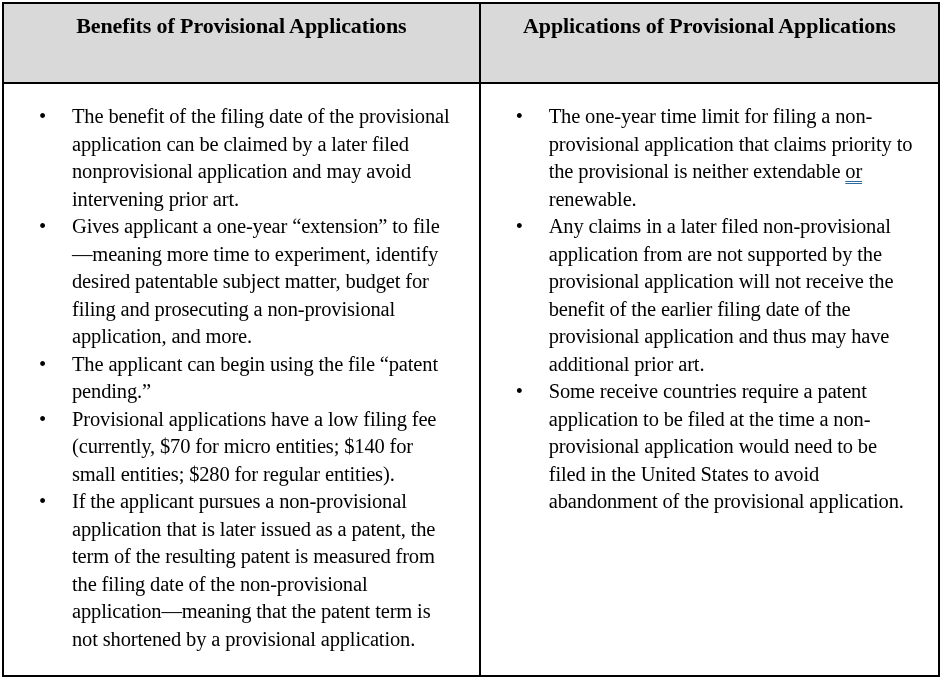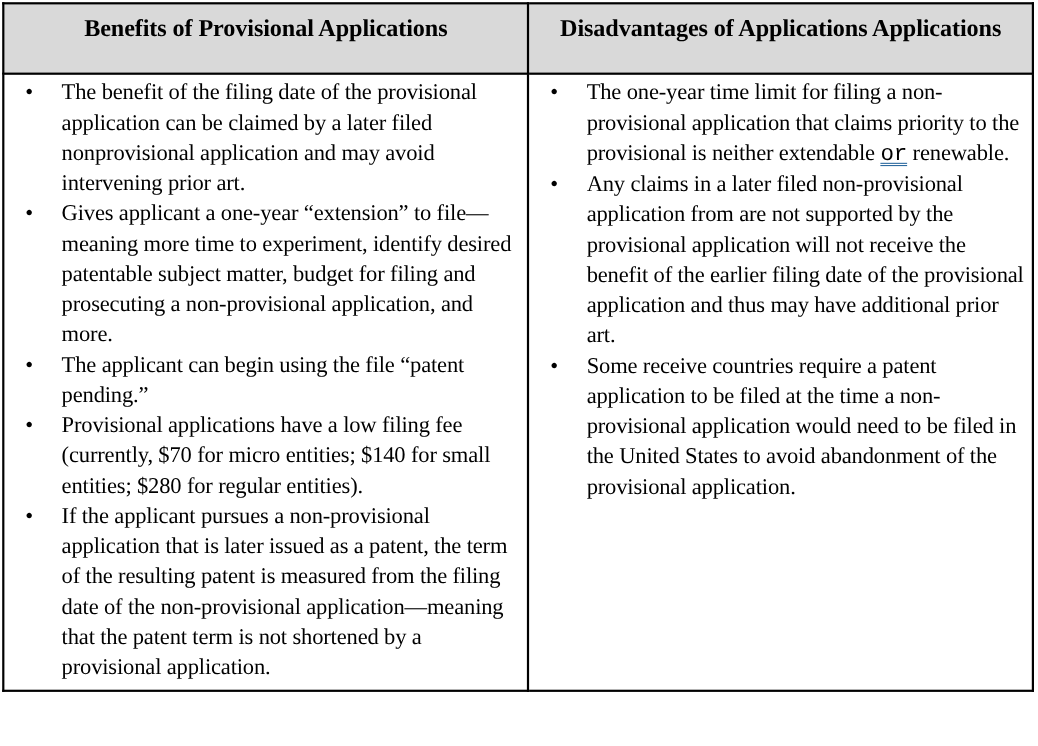--- a/index.html
+++ b/index.html
@@ -16,21 +16,21 @@
     top: 2px;
     width: 938px;
     border-collapse: collapse;
     table-layout: fixed;
     font-family: "Liberation Serif", "DejaVu Serif", serif;
     color: #000000;
   }
   .doc-table th, .doc-table td {
     border: 2px solid var(--border-color, #000);
     vertical-align: top;
-    padding: 0;
+    padding: 16px;
   }
   .col-benefits { width: 51%; }
   .col-disadvantages { width: 49%; }
   .doc-table th {
     background: var(--header-bg, #d9d9d9);
     height: 53px;
     font-size: 22px;
     font-weight: bold;
     text-align: center;
     vertical-align: top;
@@ -52,31 +52,30 @@
   .bullet-list li .bullet {
     position: absolute;
     left: 19px;
     top: 0;
   }
   .grammar {
     text-decoration: underline double;
     text-decoration-color: var(--grammar-color, #2d6a9f);
     text-decoration-thickness: 1px;
     text-underline-offset: 3px;
-    font-family: Liberation Mono, monospace;
   }
 </style>
 </head>
 <body>
 
 <table class="doc-table">
   <thead>
     <tr>
       <th class="col-benefits">Benefits of Provisional Applications</th>
-      <th class="col-disadvantages">Disadvantages of Applications Applications</th>
+      <th class="col-disadvantages">Applications of Provisional Applications</th>
     </tr>
   </thead>
   <tbody>
     <tr>
       <td>
         <ul class="bullet-list" id="list-0">
             <li><span class="bullet">•</span><span>The benefit of the filing date of the provisional application can be claimed by a later filed nonprovisional application and may avoid intervening prior art.</span></li>
             <li><span class="bullet">•</span><span>Gives applicant a one-year “extension” to file—meaning more time to experiment, identify desired patentable subject matter, budget for filing and prosecuting a non-provisional application, and more.</span></li>
             <li><span class="bullet">•</span><span>The applicant can begin using the file “patent pending.”</span></li>
             <li><span class="bullet">•</span><span>Provisional applications have a low filing fee (currently, $70 for micro entities; $140 for small entities; $280 for regular entities).</span></li>

